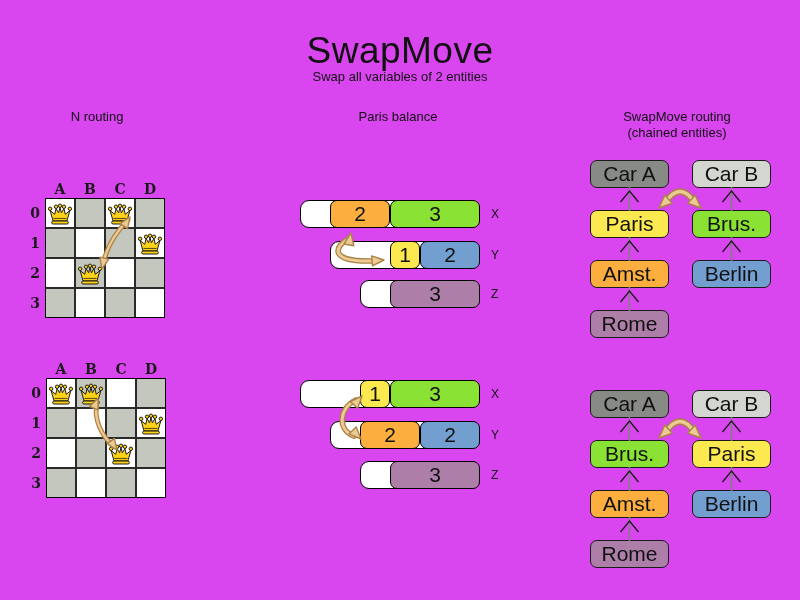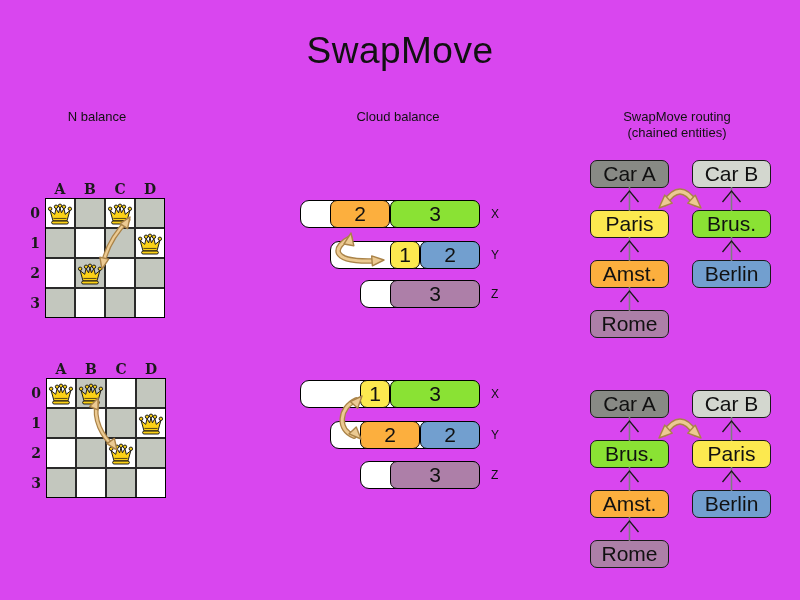--- a/index.html
+++ b/index.html
@@ -36,23 +36,24 @@
       <circle cx="12.2" cy="5.8" r="2.1" fill="#fcd116"></circle>
       <circle cx="17" cy="4.6" r="2.1" fill="#fcd116"></circle>
       <circle cx="21.8" cy="5.8" r="2.1" fill="#fcd116"></circle>
       <circle cx="29" cy="8.3" r="2.1" fill="#fcd116"></circle>
     </g>
   </defs>
 </svg>
 
 <div id="canvas">
   <div class="title">SwapMove</div>
-
-  <div class="sec-label" style="left:97px;top:109px;">N balance</div>
-  <div class="sec-label" style="left:398px;top:109px;">Cloud balance</div>
+  <div class="subtitle">Swap all variables of 2 entities</div>
+
+  <div class="sec-label" style="left:97px;top:109px;">N routing</div>
+  <div class="sec-label" style="left:398px;top:109px;">Paris balance</div>
   <div class="sec-label" style="left:677px;top:109px;">SwapMove routing</div>
   <div class="sec-label" style="left:677px;top:125px;">(chained entities)</div>
 
   <div id="nqueens-area">
       <div class="board-cell" style="left: 45px; top: 198px; width: 30px; height: 30px; background: rgb(255, 255, 255);"></div>
       <div class="board-cell" style="left: 75px; top: 198px; width: 30px; height: 30px; background: rgb(195, 199, 190);"></div>
       <div class="board-cell" style="left: 105px; top: 198px; width: 30px; height: 30px; background: rgb(255, 255, 255);"></div>
       <div class="board-cell" style="left: 135px; top: 198px; width: 30px; height: 30px; background: rgb(195, 199, 190);"></div>
       <div class="board-cell" style="left: 45px; top: 228px; width: 30px; height: 30px; background: rgb(195, 199, 190);"></div>
       <div class="board-cell" style="left: 75px; top: 228px; width: 30px; height: 30px; background: rgb(255, 255, 255);"></div>

